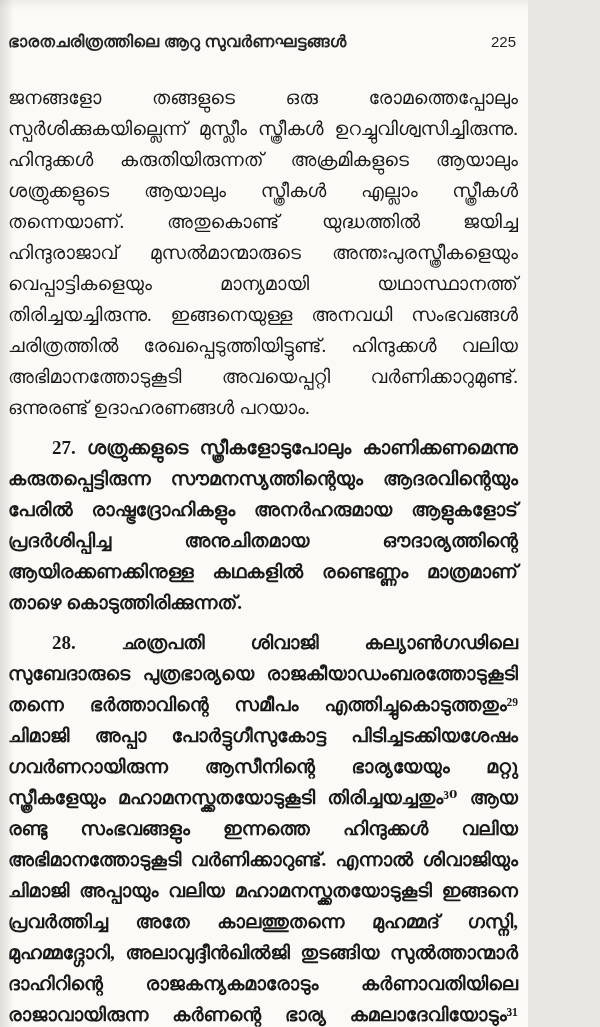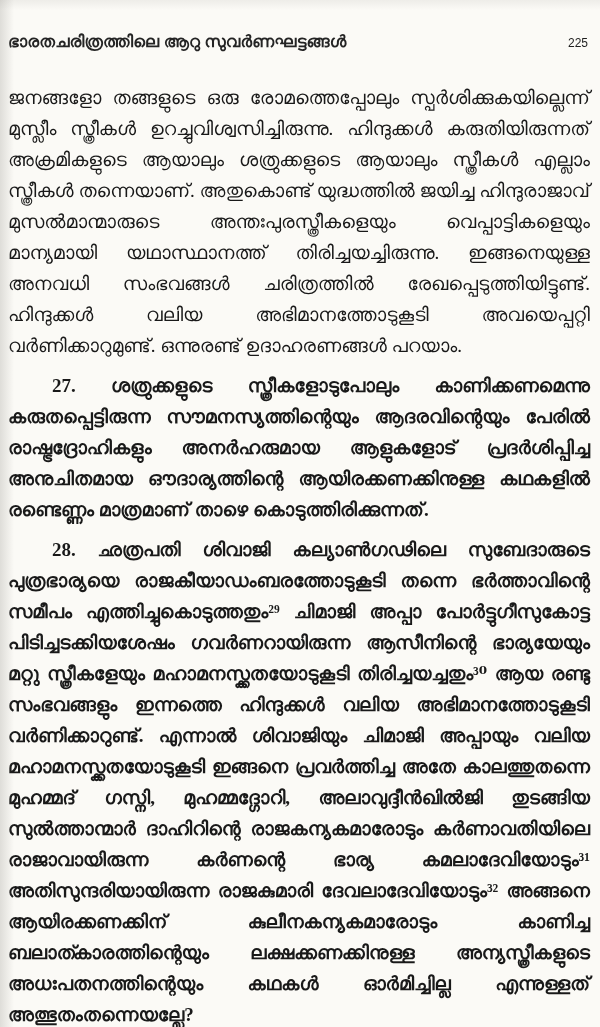--- a/index.html
+++ b/index.html
@@ -8,21 +8,21 @@
   }
   body {
     width: 600px;
     height: 1027px;
     background: #e9e7e2;
     font-family: "Liberation Serif", "DejaVu Serif", serif;
     overflow: hidden;
   }
   .page {
     position: relative;
-    width: 600px;
+    width: 528px;
     height: 1027px;
     background: #fbfaf6;
     color: #1c1c1c;
     box-sizing: border-box;
     padding: 28px 10px 20px 8px;
   }
   
   .page::before {
     content: "";
     position: absolute;
@@ -47,21 +47,21 @@
   }
   .running-title {
     font-size: 16.5px;
     font-weight: 600;
     letter-spacing: 0.2px;
     color: #242424;
     white-space: nowrap;
   }
   .page-number {
     font-family: "Liberation Sans", "DejaVu Sans", sans-serif;
-    font-size: 12px;
+    font-size: 15px;
     font-weight: 500;
     color: #1e1e1e;
   }
   .body-text {
     font-size: 19px;
     line-height: 31px;
     text-align: justify;
     color: #191919;
   }
   .body-text p {

